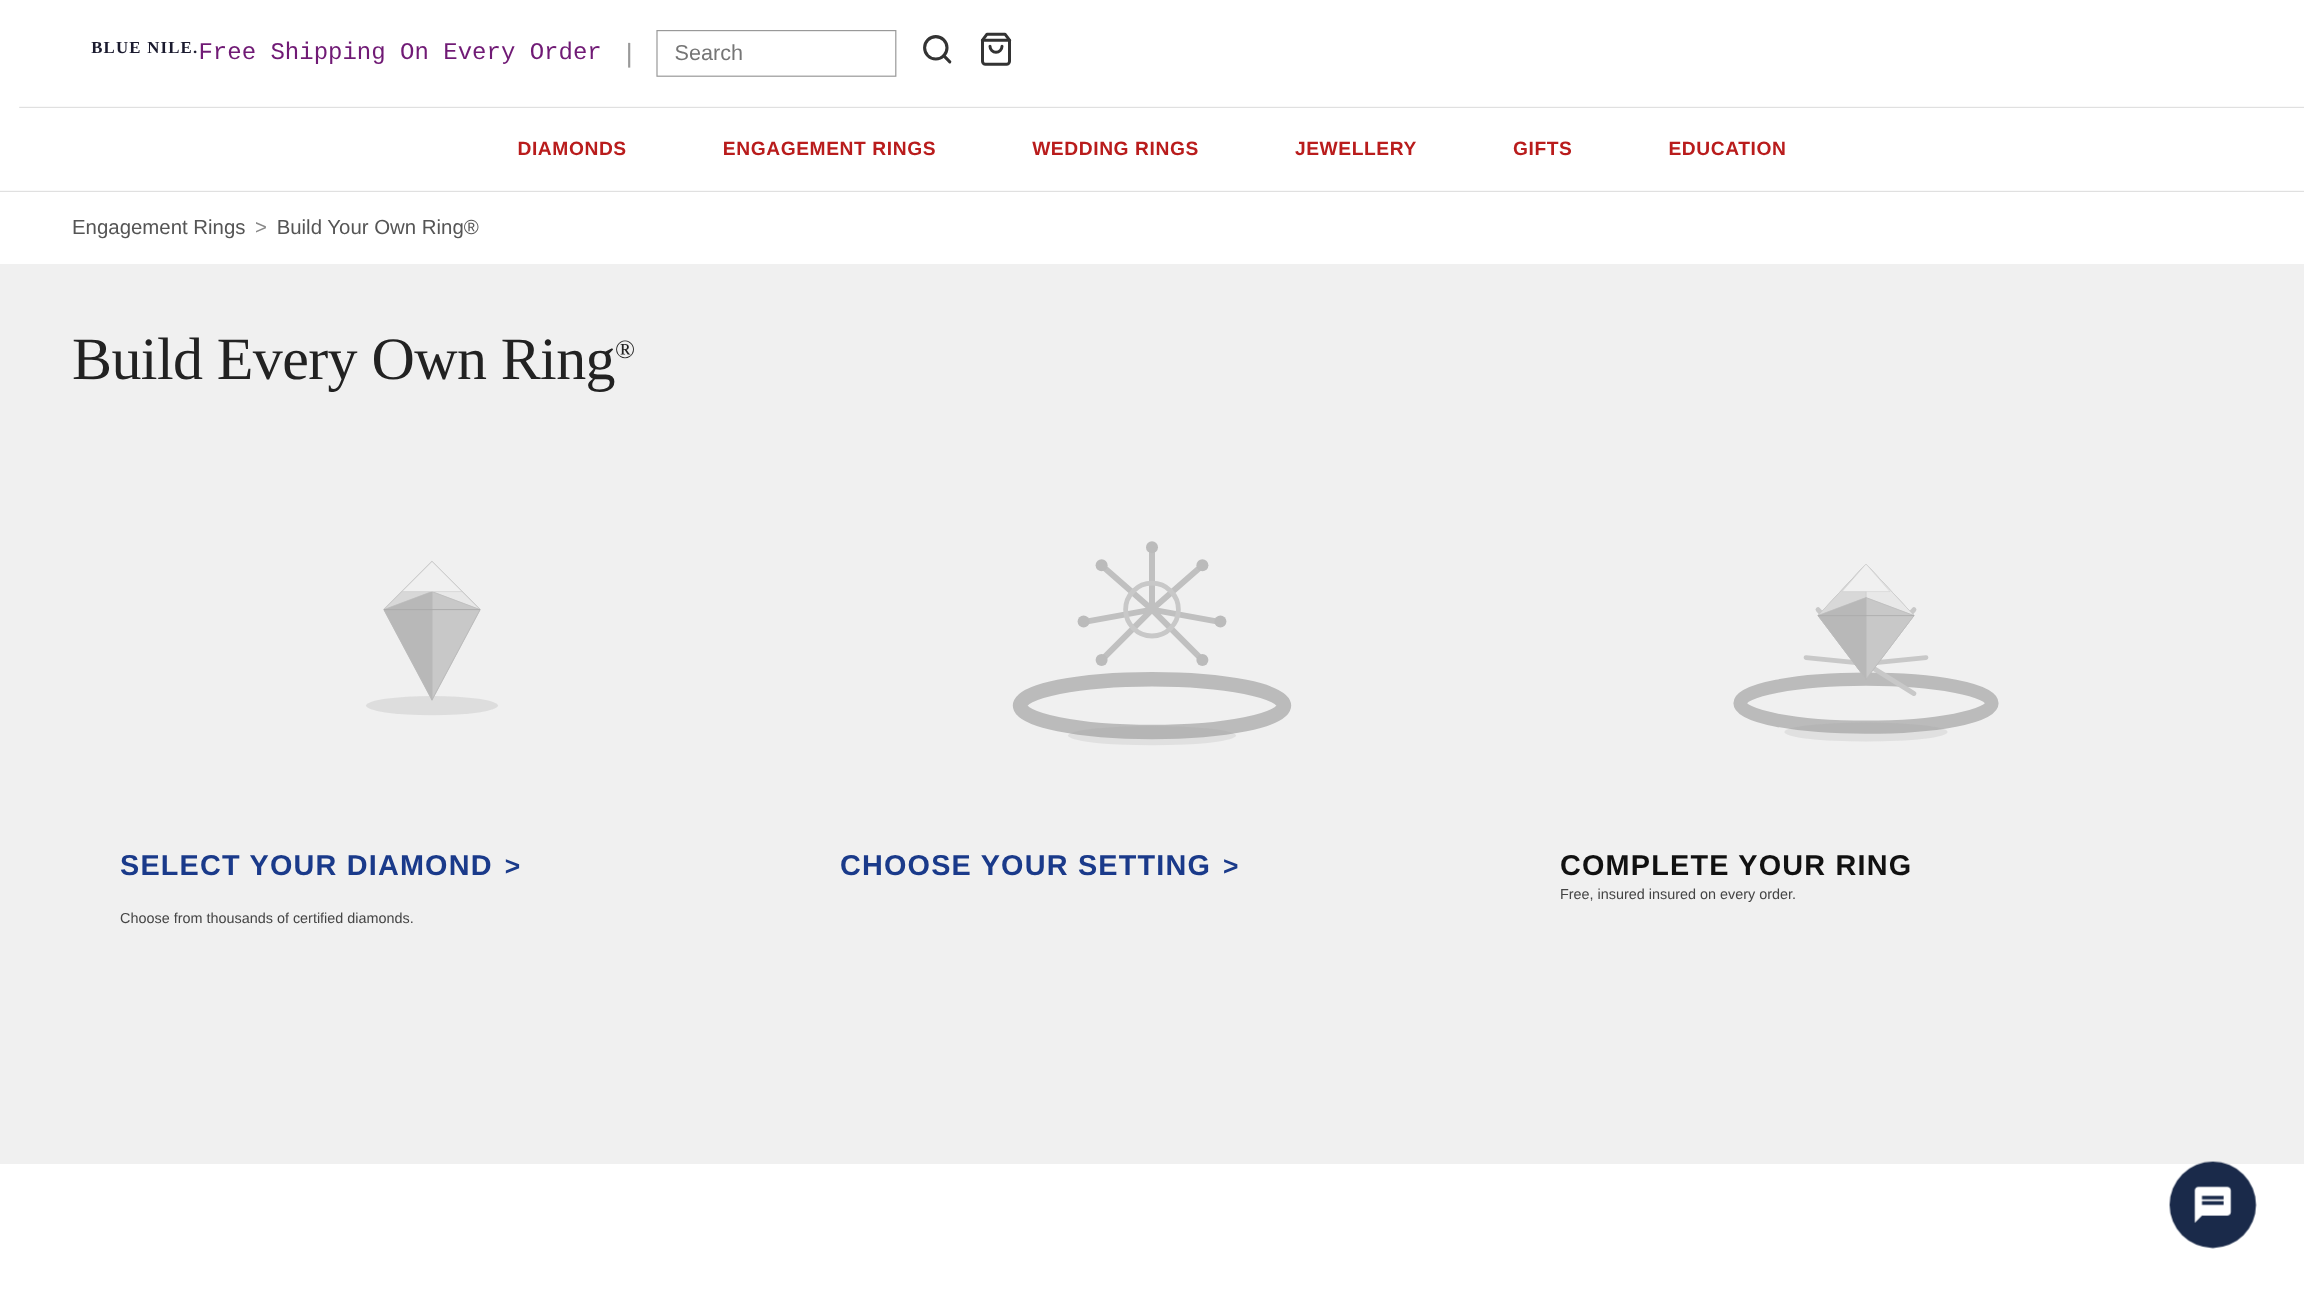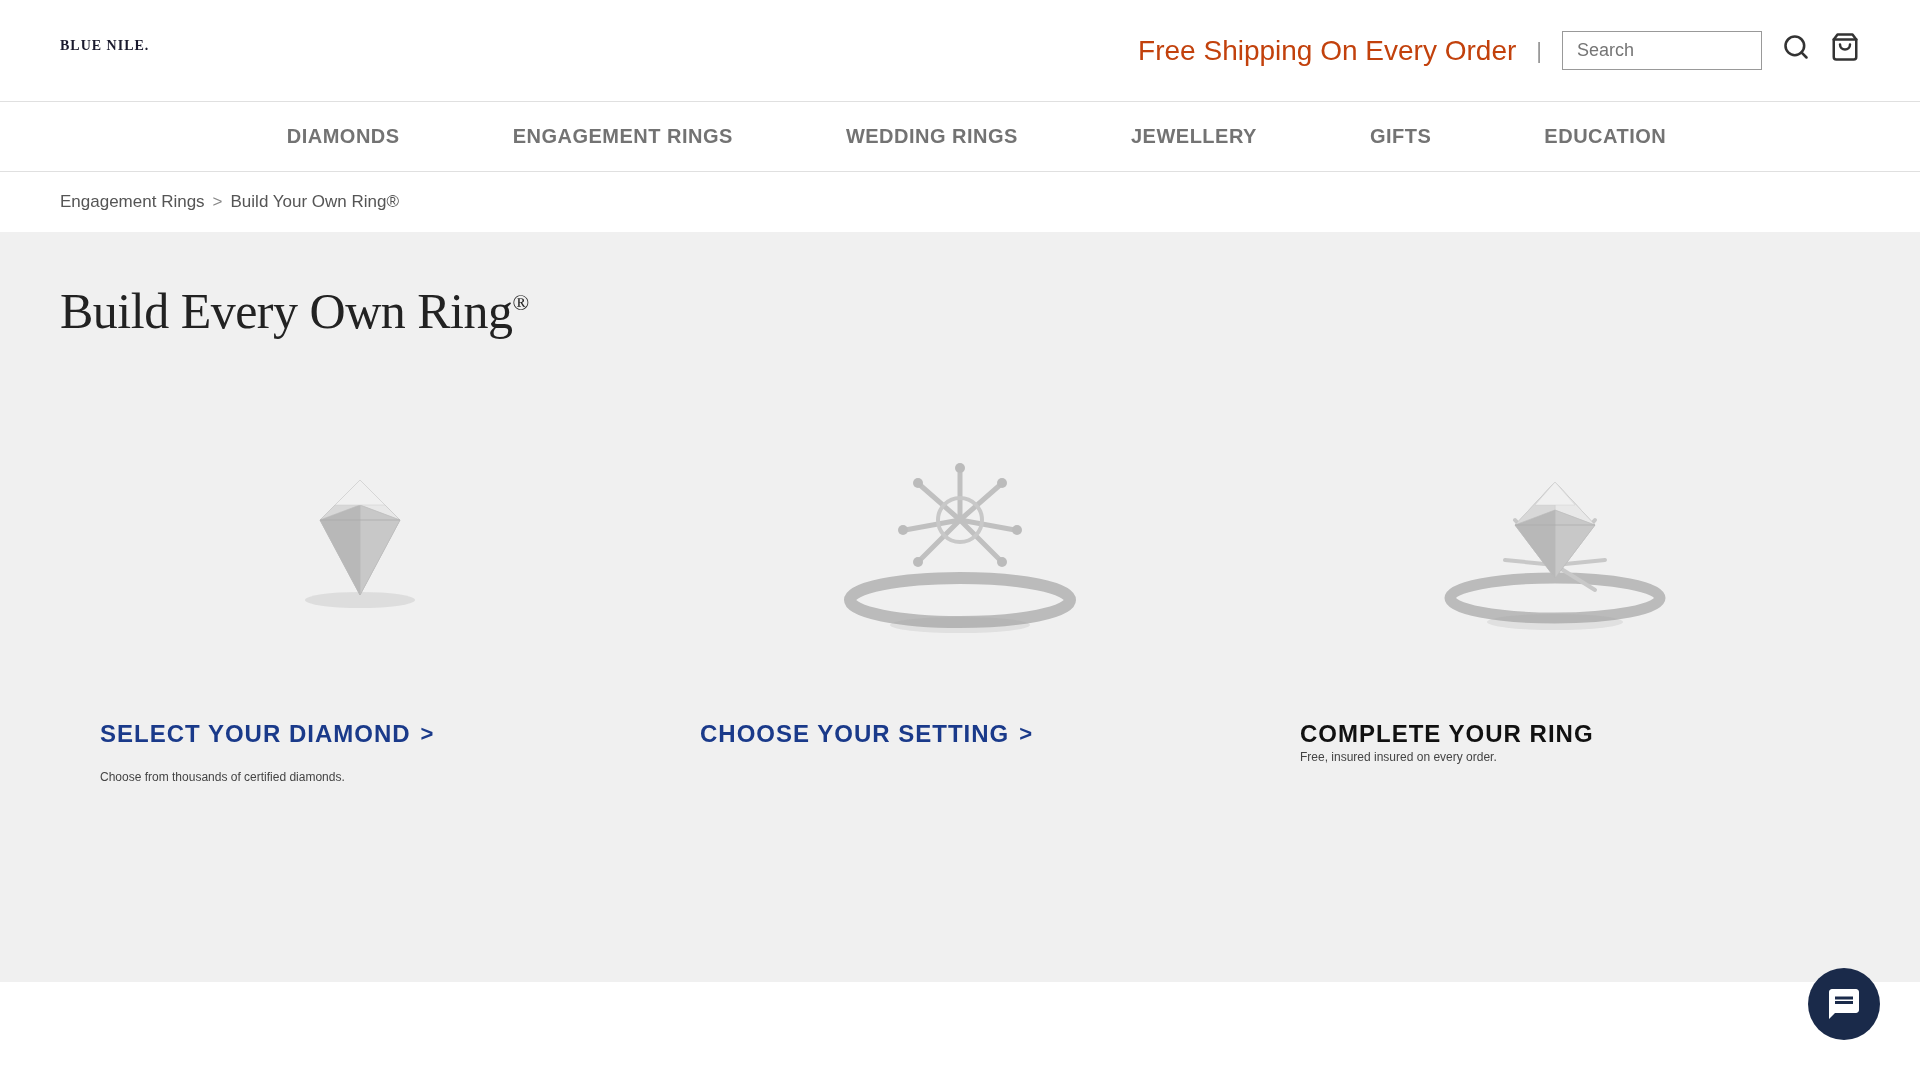--- a/index.html
+++ b/index.html
@@ -2,44 +2,46 @@
 <html><head>
   <meta charset="utf-8">
   <style>
     * { margin: 0; padding: 0; box-sizing: border-box; }
     body { font-family: Arial, sans-serif; background: #fff; width: 1920px; min-height: 1080px; }
 
     
     .header-top {
       display: flex;
       align-items: center;
-      justify-content: space-between;
+      justify-content: flex-start;
       padding: 0 60px;
-      height: 102px;
+      height: 90px;
       border-bottom: 1px solid #e0e0e0;
+      margin-left: 16px;
     }
     .logo {
       font-size: 36px;
       font-weight: 900;
       color: #1a1a2e;
       letter-spacing: 1px;
       font-family: Georgia, serif;
     }
     .logo span {
       font-size: 14px;
       vertical-align: super;
     }
     .header-right {
       display: flex;
       align-items: center;
       gap: 20px;
     }
     .free-shipping {
-      font-size: 28px;
-      color: #c2410c;
+      font-size: 20px;
+      color: #701a75;
+      font-family: Liberation Mono, monospace;
     }
     .divider-vertical {
       color: #999;
       font-size: 22px;
     }
     .search-box {
       border: 1px solid #999;
       padding: 8px 14px;
       font-size: 18px;
       width: 200px;
@@ -64,28 +66,27 @@
     .main-nav {
       display: flex;
       align-items: center;
       justify-content: center;
       gap: 80px;
       height: 70px;
       border-bottom: 1px solid #e0e0e0;
       padding: 0 60px;
     }
     .nav-item {
-      font-size: 20px;
+      font-size: 16px;
       font-weight: 700;
-      color: #737373;
+      color: #b91c1c;
       text-transform: uppercase;
       letter-spacing: 0.5px;
       cursor: pointer;
       text-decoration: none;
-      margin-left: 33px;
     }
 
     
     .breadcrumb {
       padding: 20px 60px;
       font-size: 17px;
       color: #555;
       display: flex;
       align-items: center;
       gap: 8px;

